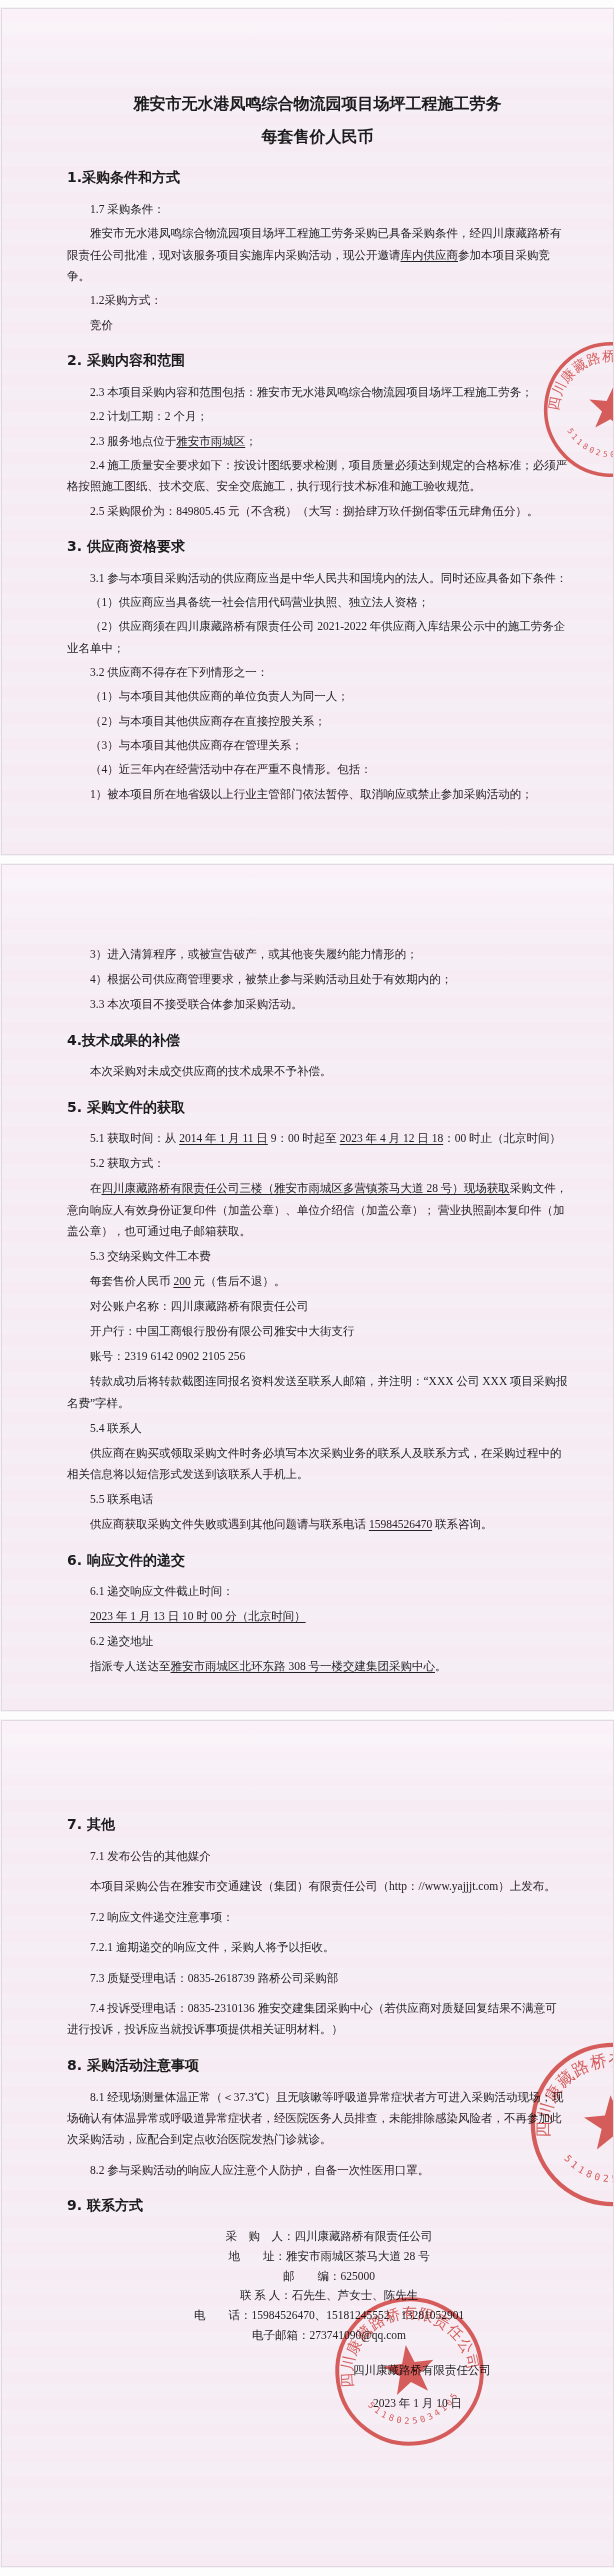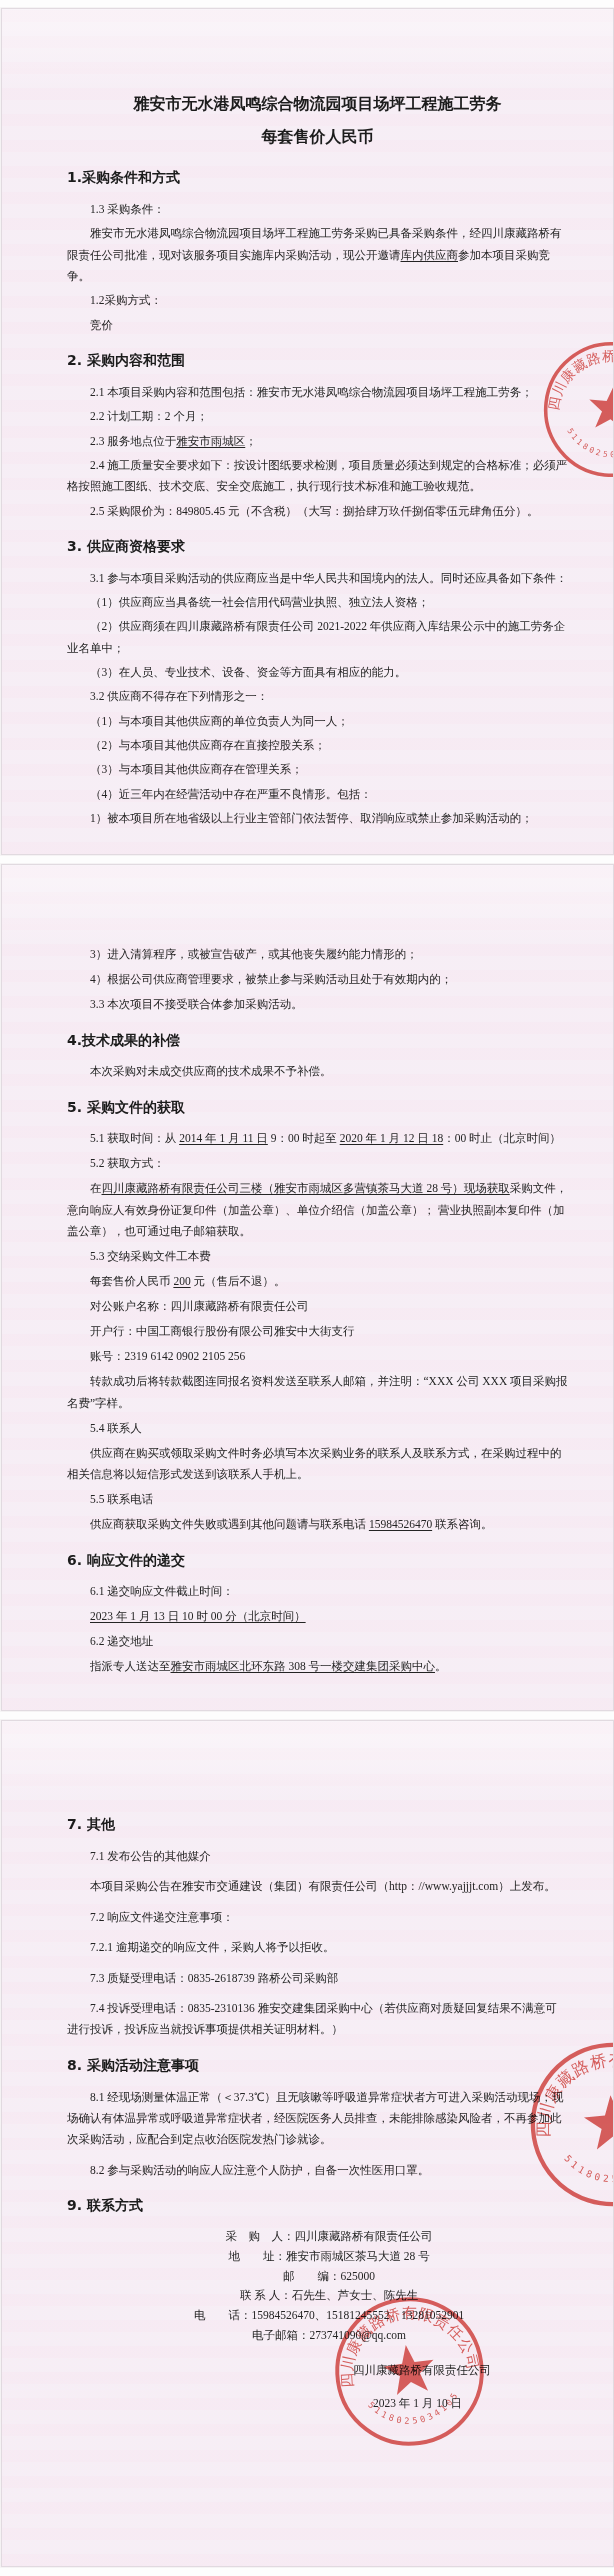--- a/index.html
+++ b/index.html
@@ -41,35 +41,34 @@
   .stamp-p3b{width:157px;height:157px;left:329px;top:572px;transform:rotate(-8deg);}
 </style>
 </head>
 <body>
 
 <main>
     <div class="page pg1">
       <div class="blk title"><span>雅安市无水港凤鸣综合物流园项目场坪工程施工劳务</span></div>
       <div class="blk title"><span>每套售价人民币</span></div>
       <div class="blk h"><span>1.采购条件和方式</span></div>
-      <div class="blk p"><span>1.3 采购条件：</span></div>
+      <div class="blk p"><span>1.7 采购条件：</span></div>
       <div class="blk p"><span>雅安市无水港凤鸣综合物流园项目场坪工程施工劳务采购已具备采购条件，经四川康藏路桥有限责任公司批准，现对该服务项目实施库内采购活动，现公开邀请</span><span class="u">库内供应商</span><span>参加本项目采购竞争。</span></div>
       <div class="blk p"><span>1.2采购方式：</span></div>
       <div class="blk p"><span>竞价</span></div>
       <div class="blk h"><span>2. 采购内容和范围</span></div>
-      <div class="blk p"><span>2.1 本项目采购内容和范围包括：雅安市无水港凤鸣综合物流园项目场坪工程施工劳务；</span></div>
+      <div class="blk p"><span>2.3 本项目采购内容和范围包括：雅安市无水港凤鸣综合物流园项目场坪工程施工劳务；</span></div>
       <div class="blk p"><span>2.2 计划工期：2 个月；</span></div>
       <div class="blk p"><span>2.3 服务地点位于</span><span class="u">雅安市雨城区</span><span>；</span></div>
       <div class="blk p"><span>2.4 施工质量安全要求如下：按设计图纸要求检测，项目质量必须达到规定的合格标准；必须严格按照施工图纸、技术交底、安全交底施工，执行现行技术标准和施工验收规范。</span></div>
       <div class="blk p"><span>2.5 采购限价为：849805.45 元（不含税）（大写：捌拾肆万玖仟捌佰零伍元肆角伍分）。</span></div>
       <div class="blk h"><span>3. 供应商资格要求</span></div>
       <div class="blk p"><span>3.1 参与本项目采购活动的供应商应当是中华人民共和国境内的法人。同时还应具备如下条件：</span></div>
       <div class="blk p"><span>（1）供应商应当具备统一社会信用代码营业执照、独立法人资格；</span></div>
       <div class="blk p"><span>（2）供应商须在四川康藏路桥有限责任公司 2021-2022 年供应商入库结果公示中的施工劳务企业名单中；</span></div>
-      <div class="blk p"><span>（3）在人员、专业技术、设备、资金等方面具有相应的能力。</span></div>
       <div class="blk p"><span>3.2 供应商不得存在下列情形之一：</span></div>
       <div class="blk p"><span>（1）与本项目其他供应商的单位负责人为同一人；</span></div>
       <div class="blk p"><span>（2）与本项目其他供应商存在直接控股关系；</span></div>
       <div class="blk p"><span>（3）与本项目其他供应商存在管理关系；</span></div>
       <div class="blk p"><span>（4）近三年内在经营活动中存在严重不良情形。包括：</span></div>
       <div class="blk p"><span>1）被本项目所在地省级以上行业主管部门依法暂停、取消响应或禁止参加采购活动的；</span></div>
       <div class="blk p"></div>
       <svg viewBox="0 0 200 200" class="stamp stamp-p1">
         <circle cx="100" cy="100" r="92" fill="none" stroke="#d5423c" stroke-width="5"></circle>
         <polygon points="100,66 108,89 132.3,89.5 112.9,104.2 120,127.5 100,113.6 80,127.5 87.1,104.2 67.7,89.5 92,89" fill="#d5423c"></polygon>
@@ -81,21 +80,21 @@
         <text fill="#d5423c" font-size="11" font-family="&quot;DejaVu Sans Mono&quot;,monospace" letter-spacing="4"><textPath href="#arcBotstamp-p10" startOffset="50%" text-anchor="middle">5118025034105</textPath></text>
       </svg>
     </div>
     <div class="page pg2">
       <div class="blk p"><span>3）进入清算程序，或被宣告破产，或其他丧失履约能力情形的；</span></div>
       <div class="blk p"><span>4）根据公司供应商管理要求，被禁止参与采购活动且处于有效期内的；</span></div>
       <div class="blk p"><span>3.3 本次项目不接受联合体参加采购活动。</span></div>
       <div class="blk h"><span>4.技术成果的补偿</span></div>
       <div class="blk p"><span>本次采购对未成交供应商的技术成果不予补偿。</span></div>
       <div class="blk h"><span>5. 采购文件的获取</span></div>
-      <div class="blk p"><span>5.1 获取时间：从 </span><span class="u">2014 年 1 月 11 日</span><span> 9：00 时起至 </span><span class="u">2020 年 1 月 12 日 18</span><span>：00 时止（北京时间）</span></div>
+      <div class="blk p"><span>5.1 获取时间：从 </span><span class="u">2014 年 1 月 11 日</span><span> 9：00 时起至 </span><span class="u">2023 年 4 月 12 日 18</span><span>：00 时止（北京时间）</span></div>
       <div class="blk p"><span>5.2 获取方式：</span></div>
       <div class="blk p"><span>在</span><span class="u">四川康藏路桥有限责任公司三楼（雅安市雨城区多营镇茶马大道 28 号）现场获取</span><span>采购文件，意向响应人有效身份证复印件（加盖公章）、单位介绍信（加盖公章）； 营业执照副本复印件（加盖公章），也可通过电子邮箱获取。</span></div>
       <div class="blk p"><span>5.3 交纳采购文件工本费</span></div>
       <div class="blk p"><span>每套售价人民币 </span><span class="u">200</span><span> 元（售后不退）。</span></div>
       <div class="blk p"><span>对公账户名称：四川康藏路桥有限责任公司</span></div>
       <div class="blk p"><span>开户行：中国工商银行股份有限公司雅安中大街支行</span></div>
       <div class="blk p"><span>账号：2319 6142 0902 2105 256</span></div>
       <div class="blk p"><span>转款成功后将转款截图连同报名资料发送至联系人邮箱，并注明：“XXX 公司 XXX 项目采购报名费”字样。</span></div>
       <div class="blk p"><span>5.4 联系人</span></div>
       <div class="blk p"><span>供应商在购买或领取采购文件时务必填写本次采购业务的联系人及联系方式，在采购过程中的相关信息将以短信形式发送到该联系人手机上。</span></div>

